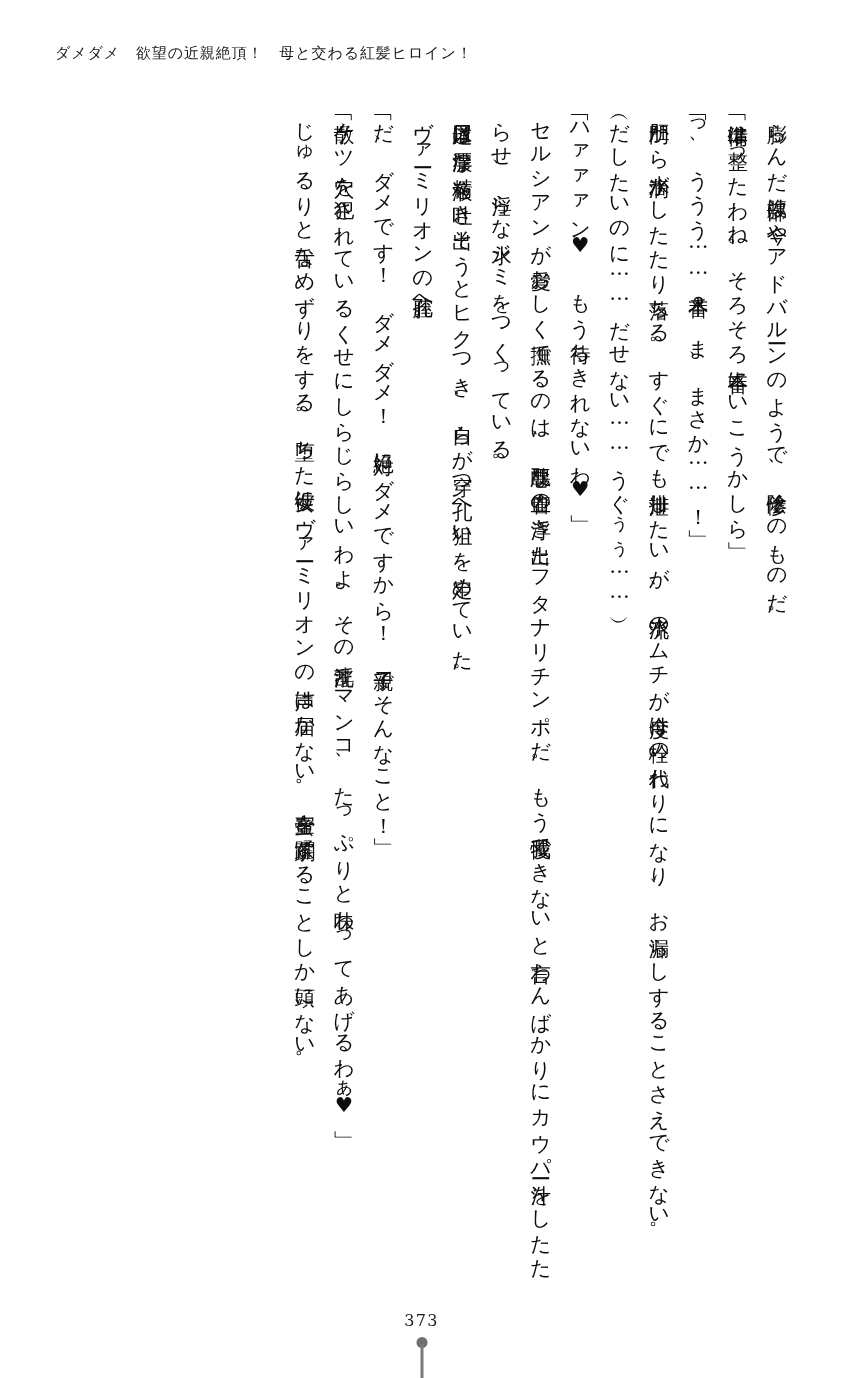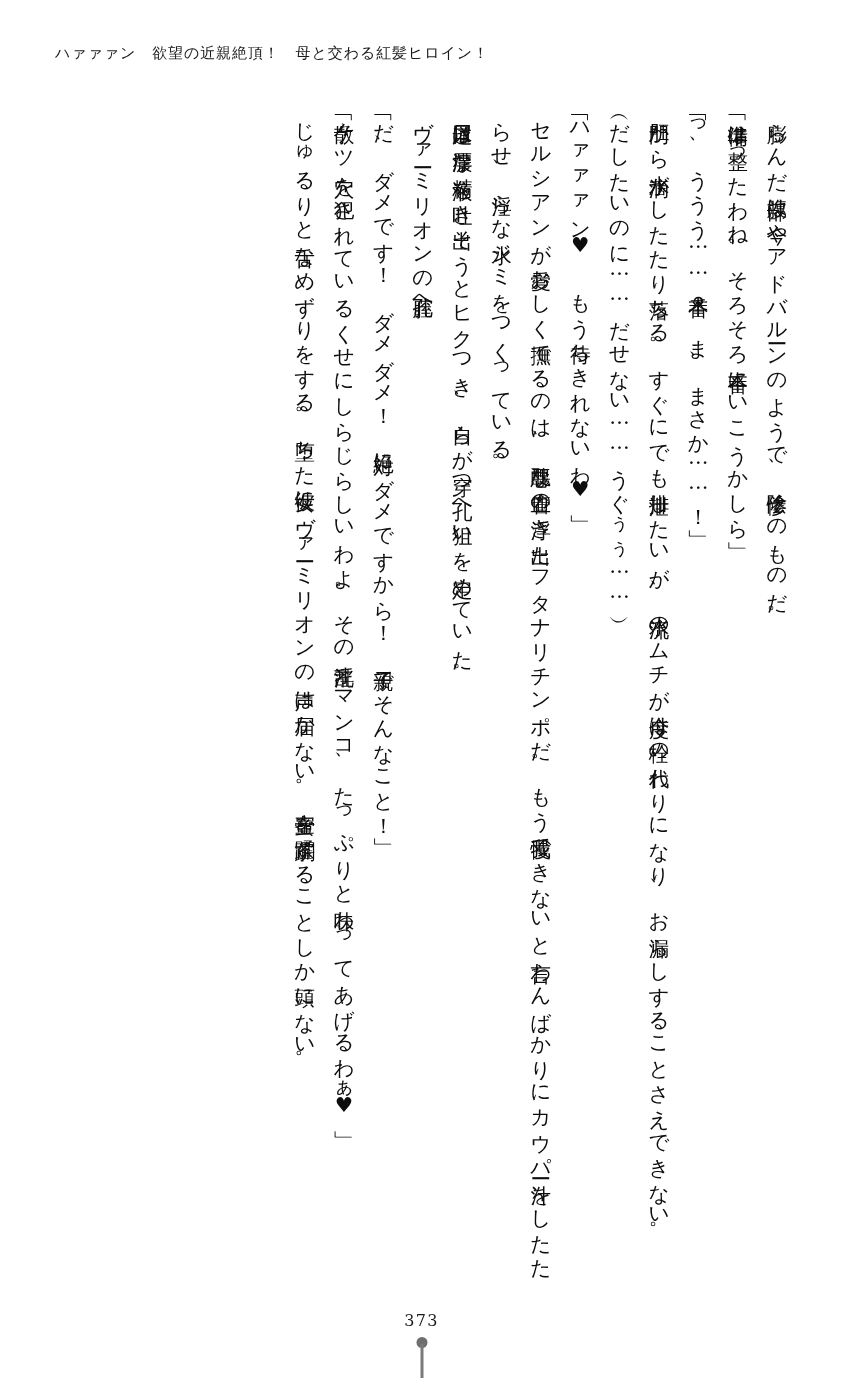--- a/index.html
+++ b/index.html
@@ -93,21 +93,21 @@
     height: 11px;
     border-radius: 50%;
     background: #6f6f6f;
   }
 </style>
 </head>
 <body>
 
 <div class="page">
 
-  <div class="running-header">ハァァァン　欲望の近親絶頂！　母と交わる紅髪ヒロイン！</div>
+  <div class="running-header">ダメダメ　欲望の近親絶頂！　母と交わる紅髪ヒロイン！</div>
 
   <div class="body-area">
     <div class="vtext" id="vtext">
         <p class="indent">膨らんだ腹部は今やアドバルーンのようで、陰惨そのものだ。</p>
         <p class="">「準備は整ったわね。そろそろ本番にいこうかしら」</p>
         <p class="">「っ、ううう……本番？　ま、まさか……！」</p>
         <p class="indent">肛門から水滴がしたたり落ちる。すぐにでも排泄したいが、水流のムチが今度は栓の代わりになり、お漏らしすることさえできない。</p>
         <p class="indent">（だしたいのに……だせない……うぐぅぅ……）</p>
         <p class="">「ハァァァン♥　もう待ちきれないわ♥」</p>
         <p class="indent">セルシアンが愛おしく撫でるのは、醜悪な血管の浮き出たフタナリチンポだ。もう我慢できないと言わんばかりにカウパー汁をしたたらせ、淫らな水ジミをつくっている。</p>

